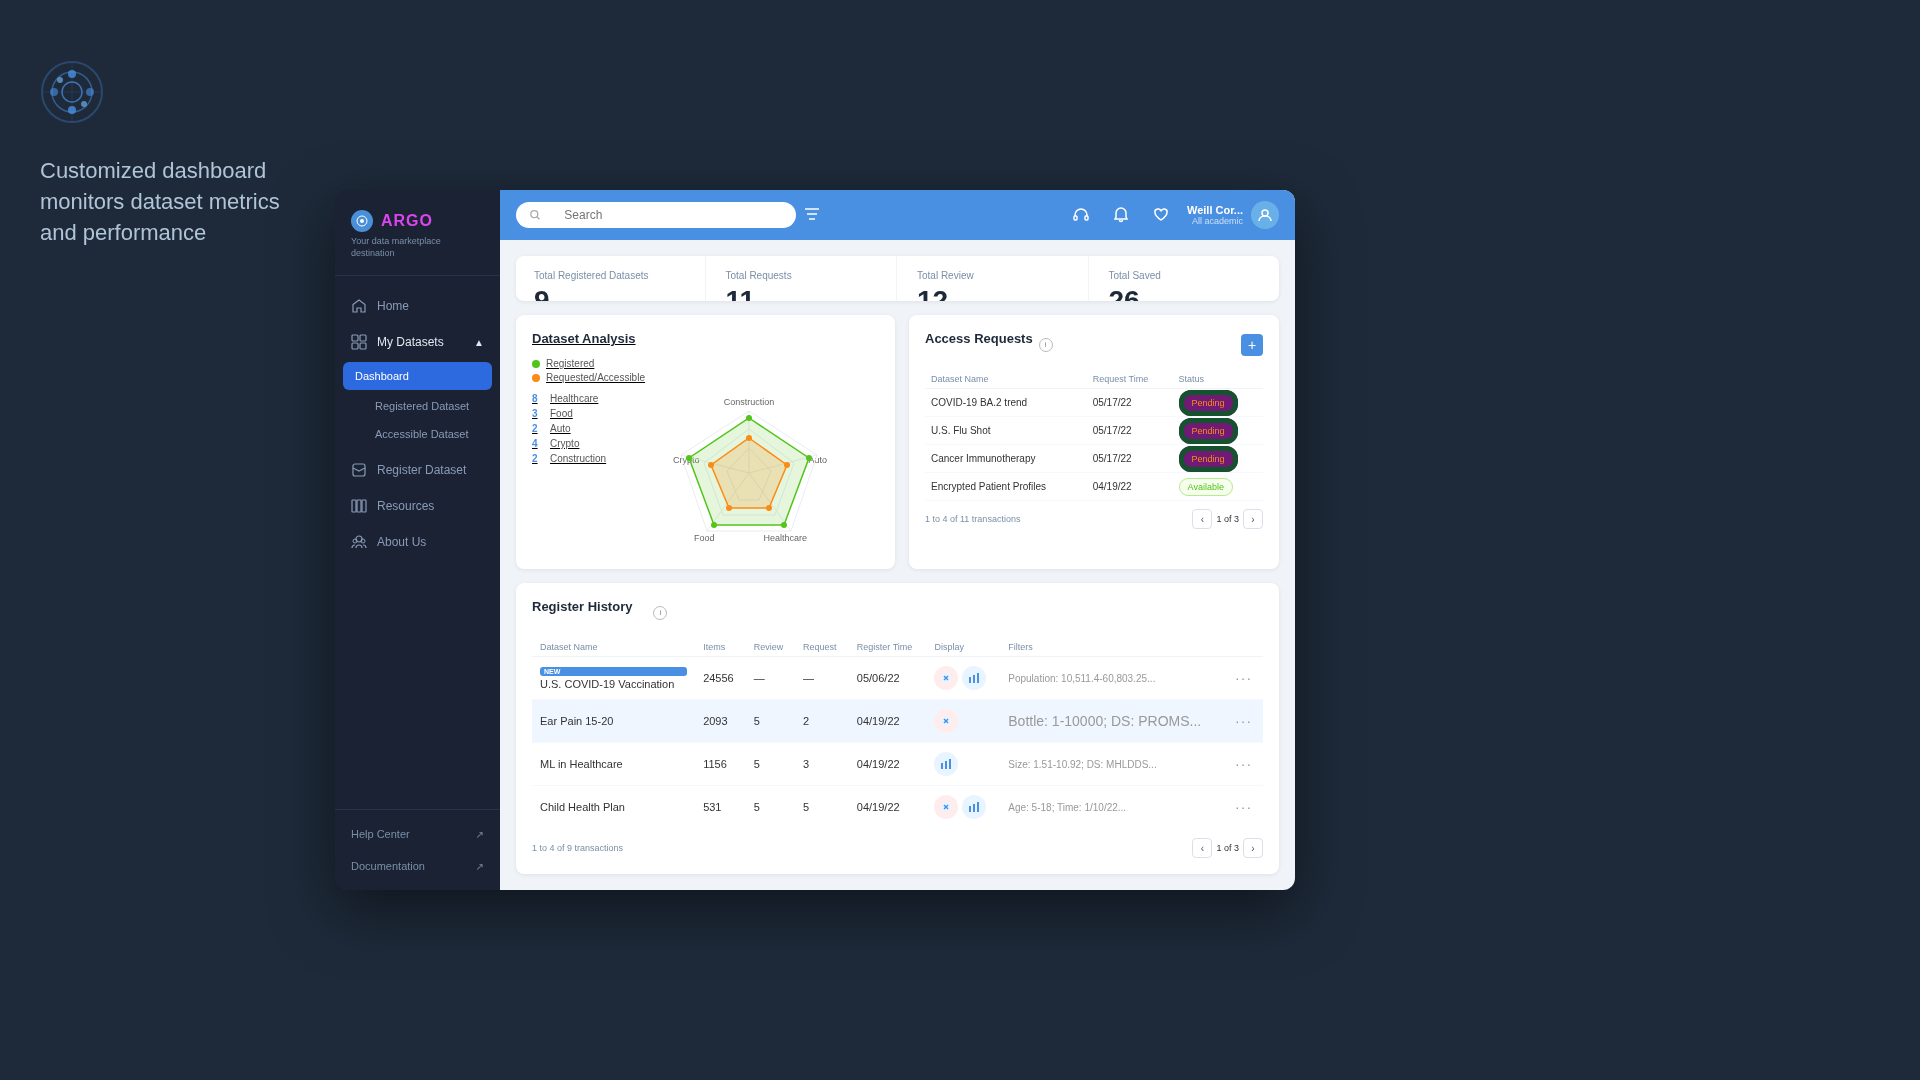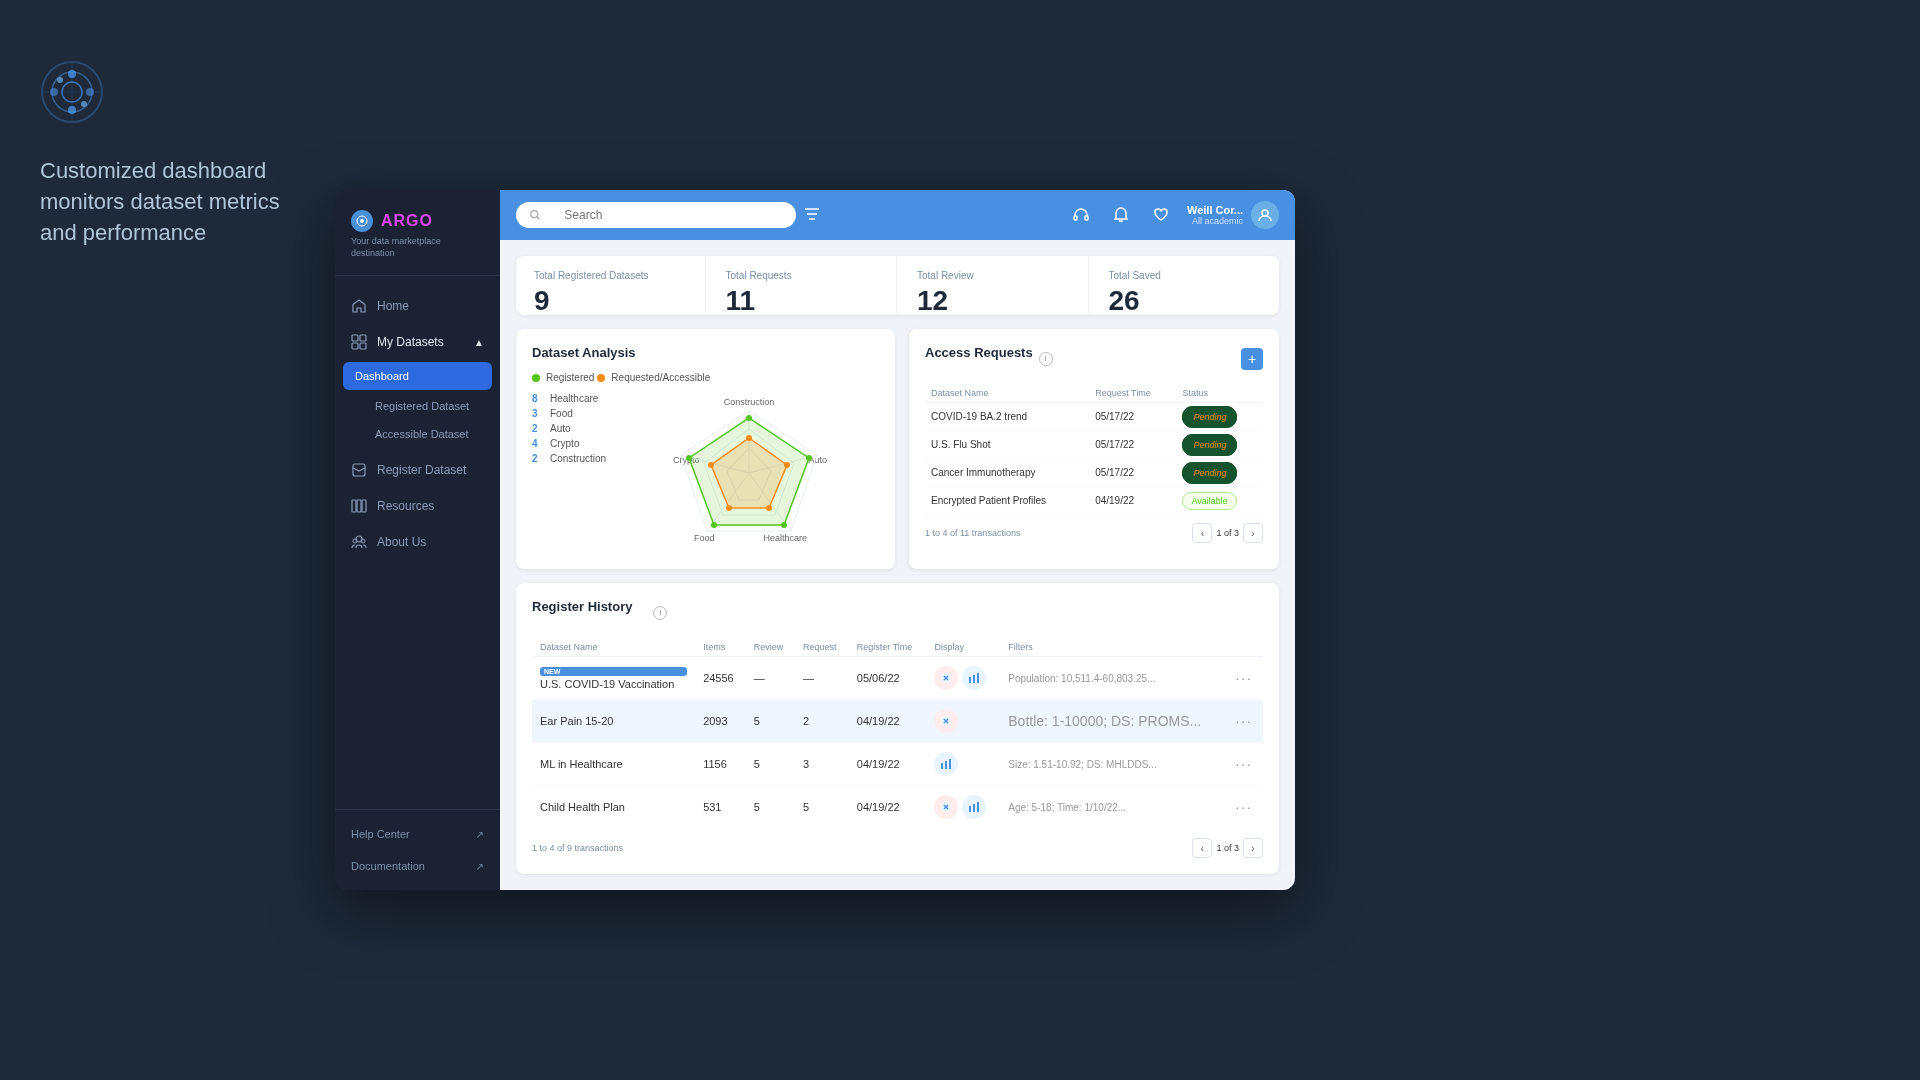--- a/index.html
+++ b/index.html
@@ -305,32 +305,33 @@
       gap: 14px;
     }
 
     
     .analysis-card {
       flex: 1;
       background: white;
       border-radius: 8px;
       padding: 16px;
       box-shadow: 0 1px 4px rgba(0,0,0,0.08);
+      text-decoration: underline;
     }
 
     .card-title {
       font-size: 13px;
       font-weight: 600;
       color: #1e2a3a;
       margin-bottom: 12px;
     }
 
     .legend {
       display: flex;
-      flex-direction: row;
+      flex-direction: column;
       gap: 3px;
       margin-bottom: 10px;
     }
 
     .legend-item {
       display: flex;
       align-items: center;
       gap: 6px;
       font-size: 10px;
       color: #555;
@@ -437,21 +438,21 @@
       border-bottom: 1px solid #f5f8fc;
     }
 
     .status-badge {
       padding: 3px 8px;
       border-radius: 12px;
       font-size: 9px;
       font-weight: 500;
     }
 
-    .status-pending { background: #14532d; color: #fa8c16; border: 3px solid #14532d; font-style: italic; }
+    .status-pending { background: #701a75; color: #fa8c16; border: 5px solid #14532d; }
     .status-available { background: #f6ffed; color: #52c41a; border: 1px solid #b7eb8f; }
 
     .pagination-row {
       display: flex;
       align-items: center;
       justify-content: space-between;
       margin-top: 8px;
     }
 
     .pagination-info {

